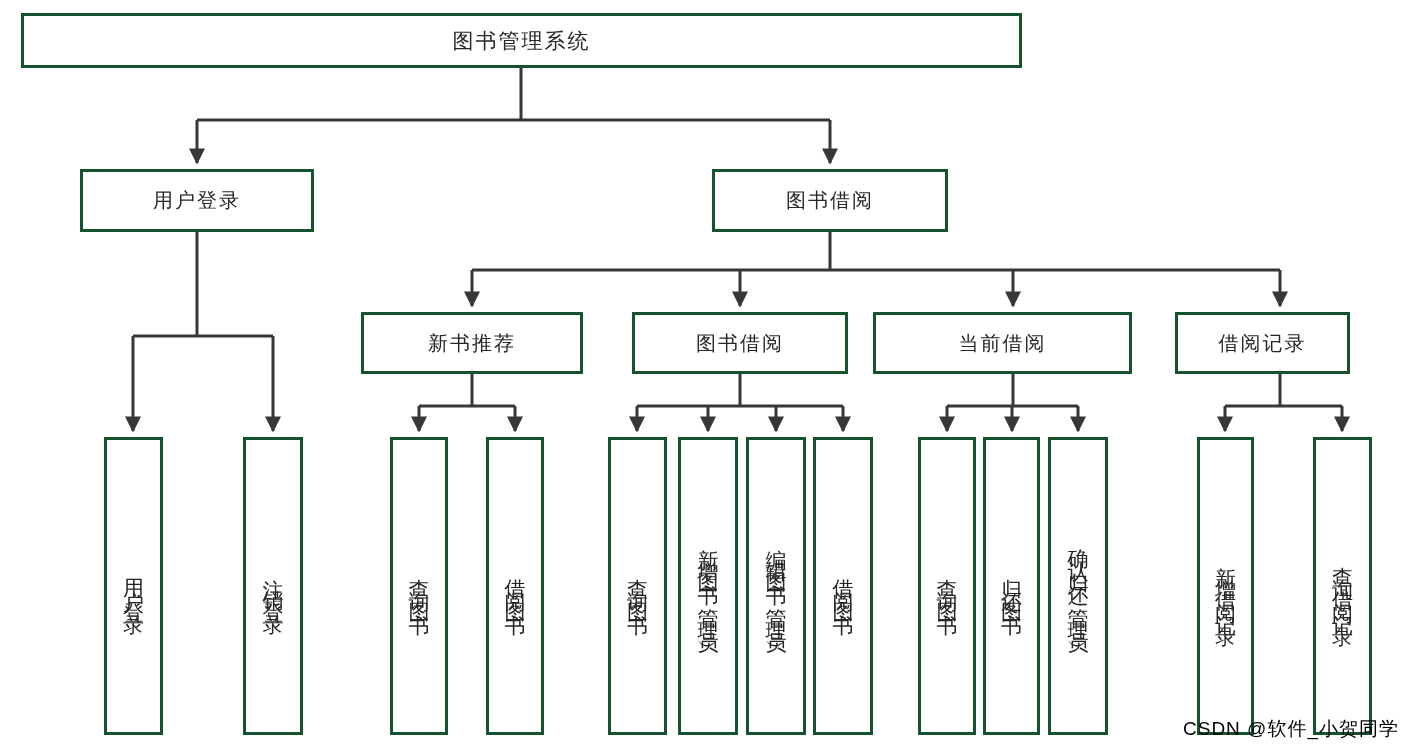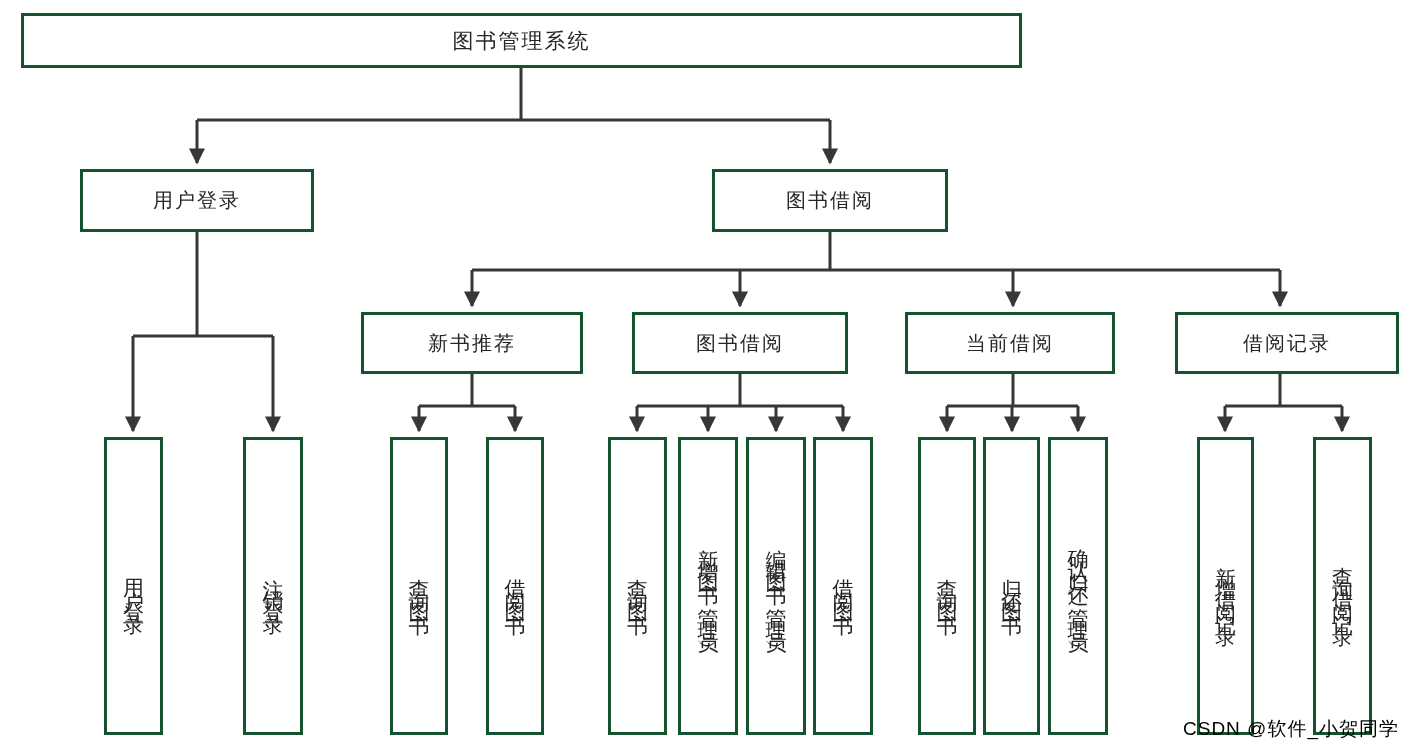--- a/index.html
+++ b/index.html
@@ -105,24 +105,24 @@
   <div class="node" style="left:712px;top:169px;width:236px;height:63px;">
     <span class="hlabel">图书借阅</span>
   </div>
 
   <div class="node" style="left:361px;top:312px;width:222px;height:62px;">
     <span class="hlabel">新书推荐</span>
   </div>
   <div class="node" style="left:632px;top:312px;width:216px;height:62px;justify-content:center;">
     <span class="hlabel">图书借阅</span>
   </div>
-  <div class="node" style="left:905px;top:312px;width:210px;height:62px;">
+  <div class="node" style="left:873px;top:312px;width:259px;height:62px;">
     <span class="hlabel">当前借阅</span>
   </div>
-  <div class="node" style="left:1175px;top:312px;width:224px;height:62px;">
+  <div class="node" style="left:1175px;top:312px;width:175px;height:62px;">
     <span class="hlabel">借阅记录</span>
   </div>
 
   <div class="node" style="left:104px;top:437px;width:59px;height:298px;">
     <span class="vtext">用户登录</span>
   </div>
   <div class="node" style="left:243px;top:437px;width:60px;height:298px;">
     <span class="vtext">注销登录</span>
   </div>
 

